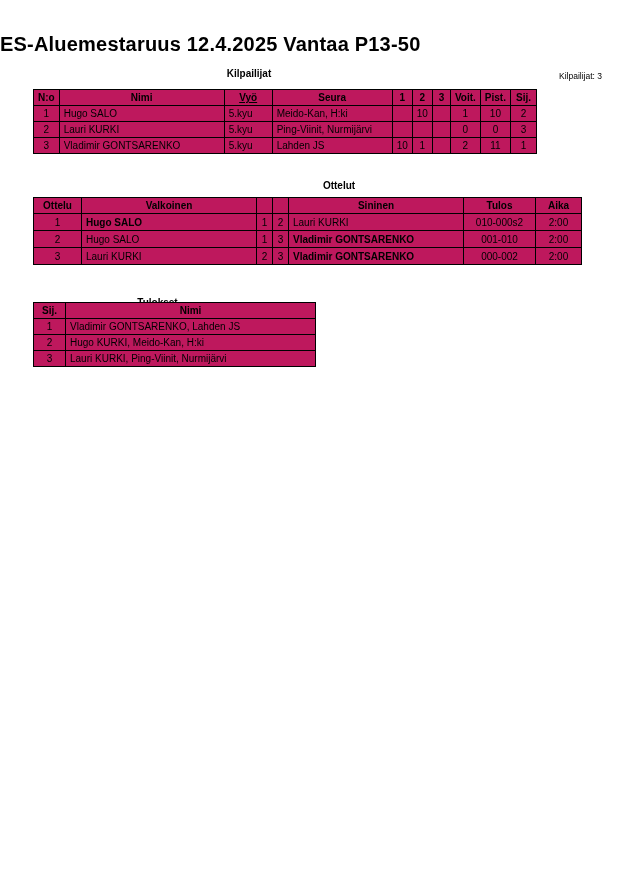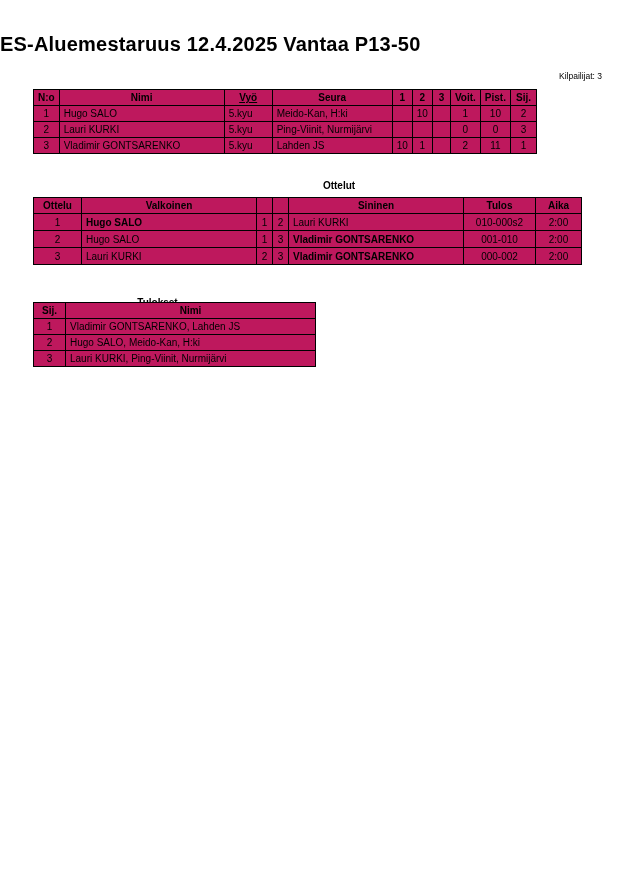--- a/index.html
+++ b/index.html
@@ -118,20 +118,21 @@
   #table-tulokset .col-nimi { width: 250px; }
   #table-tulokset tbody td { height: 16px; }
 </style>
 </head>
 <body>
 
 <div class="page">
 
   <div class="title">ES-Aluemestaruus  12.4.2025  Vantaa   P13-50</div>
 
+  <div class="section-label" id="label-kilpailijat">Kilpailijat</div>
   <div class="count-note">Kilpailijat: 3</div>
 
   <table id="table-kilpailijat">
     <thead>
       <tr>
         <th class="col-no c">N:o</th>
         <th class="col-nimi c">Nimi</th>
         <th class="col-vyo c">Vyö</th>
         <th class="col-seura c">Seura</th>
         <th class="col-m c">1</th>
@@ -236,21 +237,21 @@
         <th class="col-nimi c">Nimi</th>
       </tr>
     </thead>
     <tbody>
       <tr>
         <td class="c">1</td>
         <td class="l">Vladimir GONTSARENKO, Lahden JS</td>
       </tr>
       <tr>
         <td class="c">2</td>
-        <td class="l">Hugo SALO, Meido-Kan, H:ki</td>
+        <td class="l">Hugo KURKI, Meido-Kan, H:ki</td>
       </tr>
       <tr>
         <td class="c">3</td>
         <td class="l">Lauri KURKI, Ping-Viinit, Nurmijärvi</td>
       </tr>
     </tbody>
   </table>
 
 </div>
 

